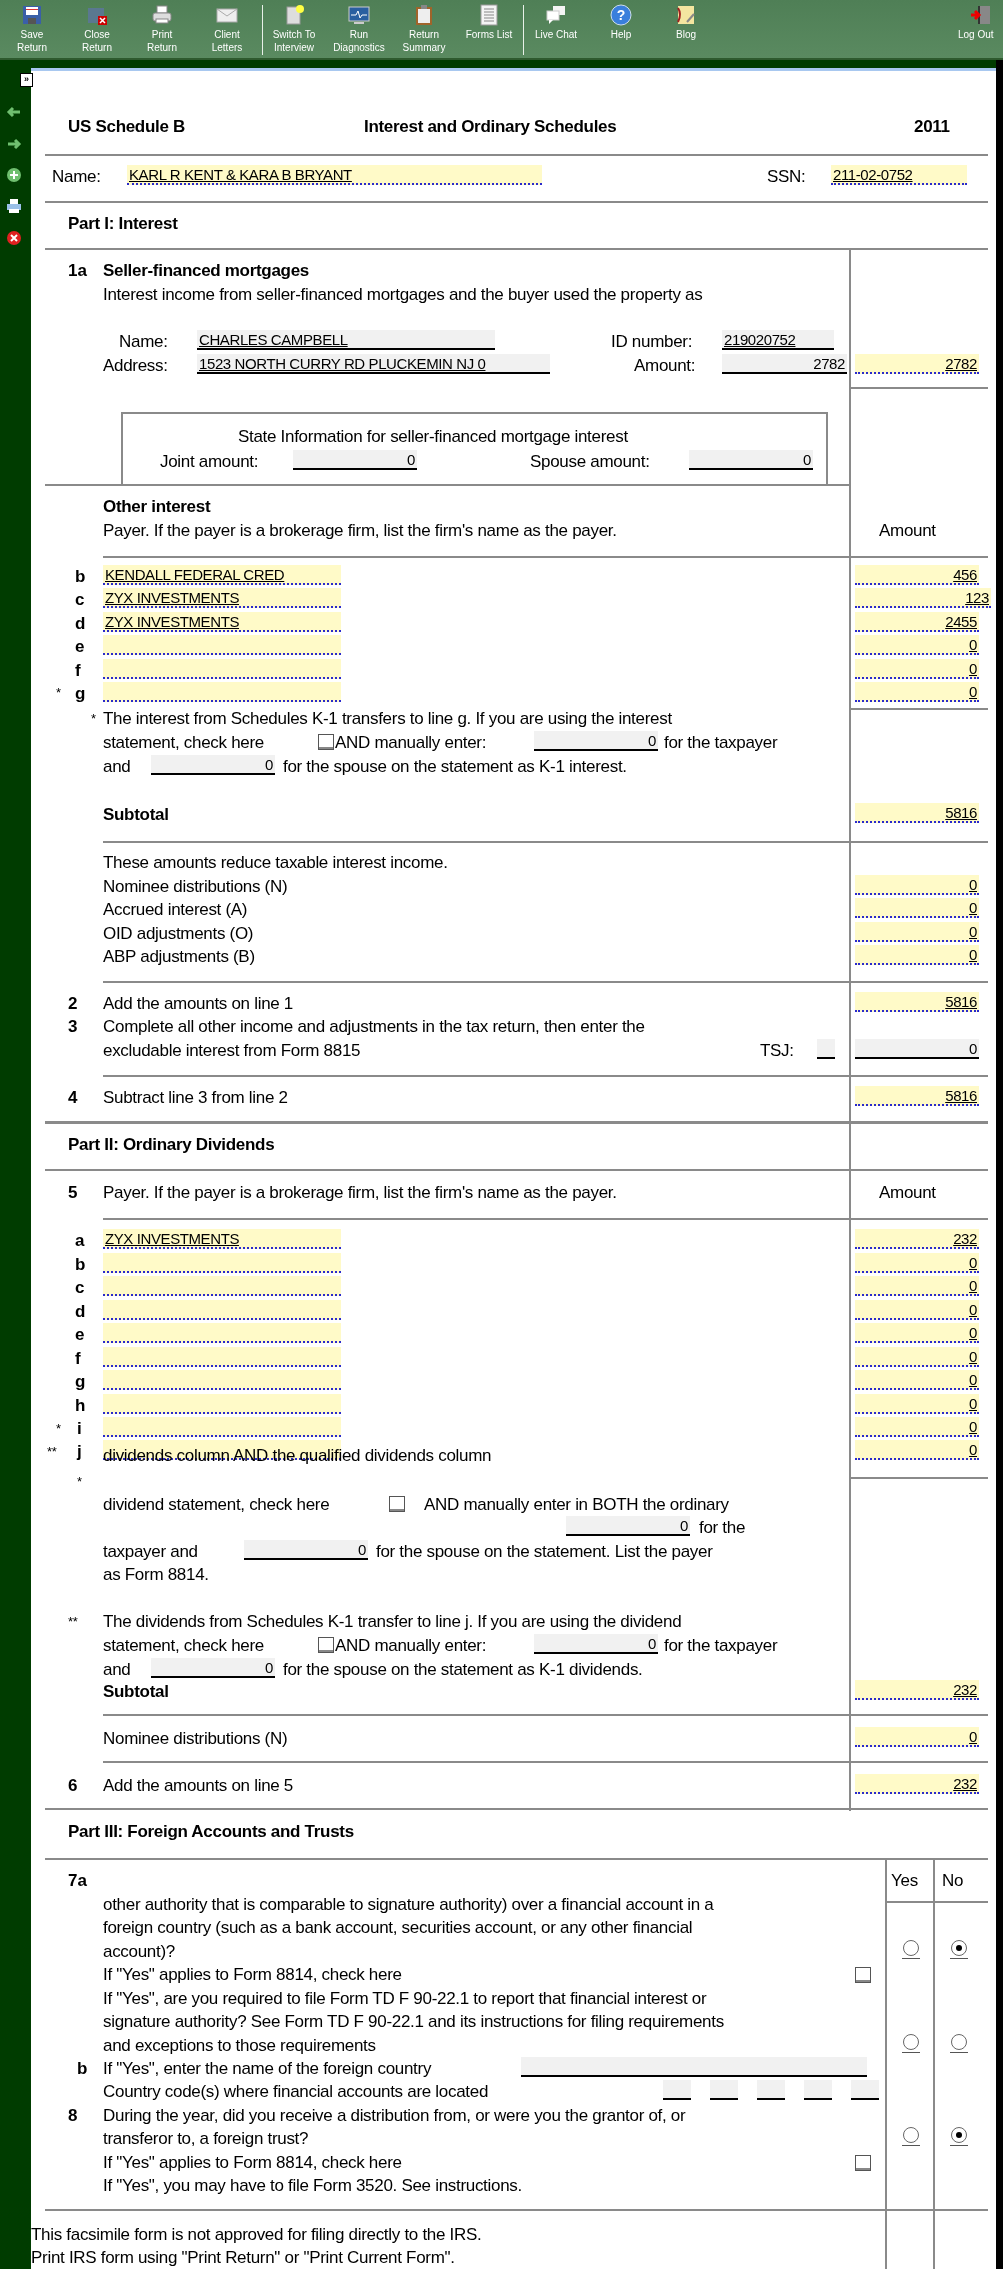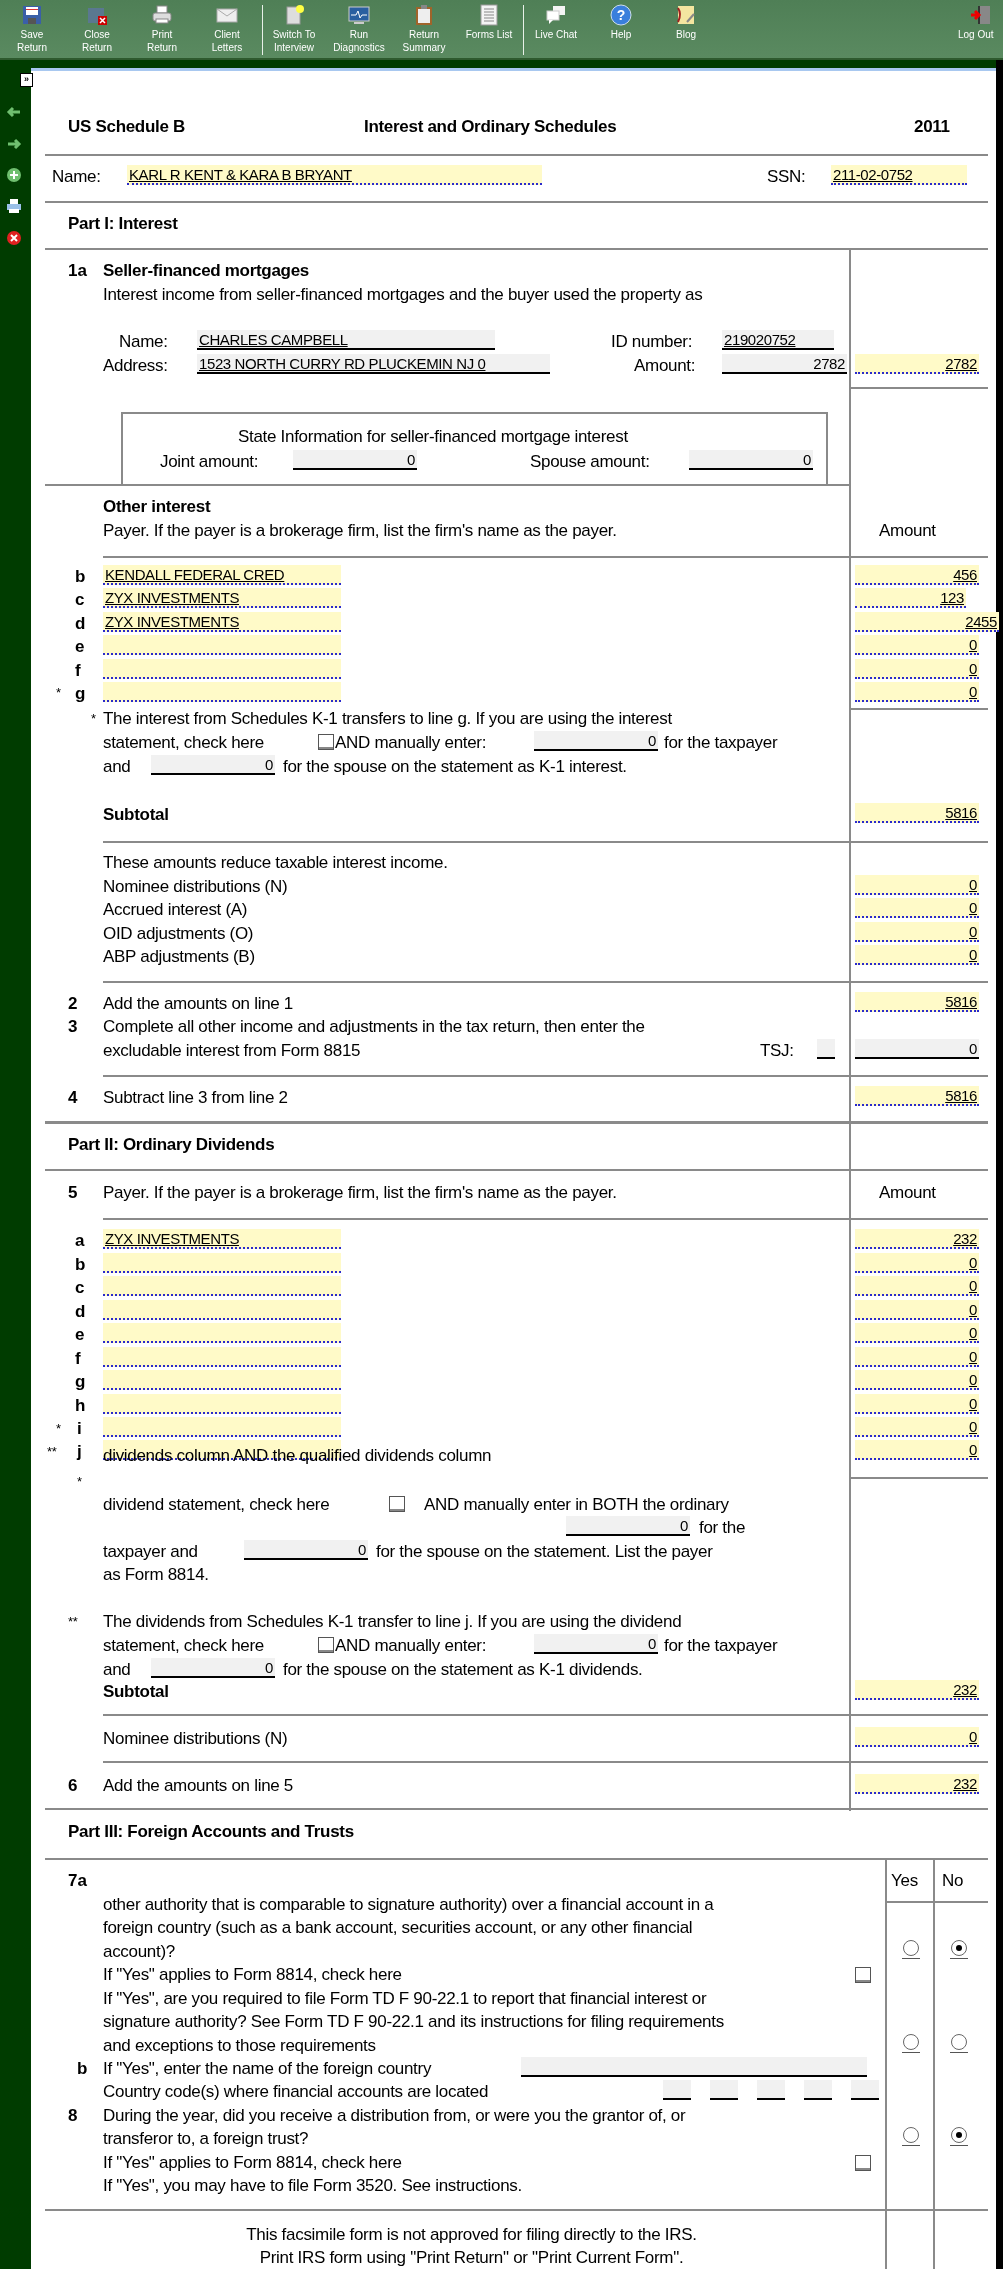--- a/index.html
+++ b/index.html
@@ -73,21 +73,21 @@
     position: absolute; width: 16px; height: 16px; border-radius: 50%;
     border: 1px solid #666; background: #fff;
   }
   .radio::after {
     content: ""; position: absolute; left: -2px; right: -2px; bottom: -4px; height: 1px; background: #555;
   }
   .radio.on::before {
     content: ""; position: absolute; left: 4px; top: 4px; width: 6px; height: 6px; border-radius: 50%; background: #000;
   }
   .statebox { position: absolute; border: 2px solid #8a8a8a; border-bottom: none; }
-  .footer { position: absolute; width: 871px; text-align: center; font-size: 17px; letter-spacing: -0.3px; padding-left: 10px; }
+  .footer { position: absolute; width: 871px; font-size: 17px; letter-spacing: -0.3px; }
 </style>
 </head>
 <body>
 
 <div class="toolbar">
   <div class="tb-btn" style="left:2px">
     <svg class="ico" viewBox="0 0 22 22">
         <rect x="2" y="2" width="18" height="18" fill="#3a5fa8"></rect>
         <rect x="5" y="3" width="12" height="8" fill="#fff"></rect>
         <rect x="5" y="5" width="12" height="1" fill="#d33"></rect>
@@ -262,26 +262,26 @@
 
   <div>
     <div>
       <div class="lbl" style="left:44px;top:496px">b</div>
       <div class="yfield" style="left:72px;top:494px;width:238px">KENDALL FEDERAL CRED</div>
       <div class="yfield num" style="left:824px;top:494px;width:124px">456</div>
     </div>
     <div>
       <div class="lbl" style="left:44px;top:519px">c</div>
       <div class="yfield" style="left:72px;top:517px;width:238px">ZYX INVESTMENTS</div>
-      <div class="yfield num" style="left:824px;top:517px;width:111px">123</div>
+      <div class="yfield num" style="left:824px;top:517px;width:136px">123</div>
     </div>
     <div>
       <div class="lbl" style="left:44px;top:543px">d</div>
       <div class="yfield" style="left:72px;top:541px;width:238px">ZYX INVESTMENTS</div>
-      <div class="yfield num" style="left:824px;top:541px;width:144px">2455</div>
+      <div class="yfield num" style="left:824px;top:541px;width:124px">2455</div>
     </div>
     <div>
       <div class="lbl" style="left:44px;top:566px">e</div>
       <div class="yfield" style="left:72px;top:564px;width:238px"></div>
       <div class="yfield num" style="left:824px;top:564px;width:124px">0</div>
     </div>
     <div>
       <div class="lbl" style="left:44px;top:590px">f</div>
       <div class="yfield" style="left:72px;top:588px;width:238px"></div>
       <div class="yfield num" style="left:824px;top:588px;width:124px">0</div>

